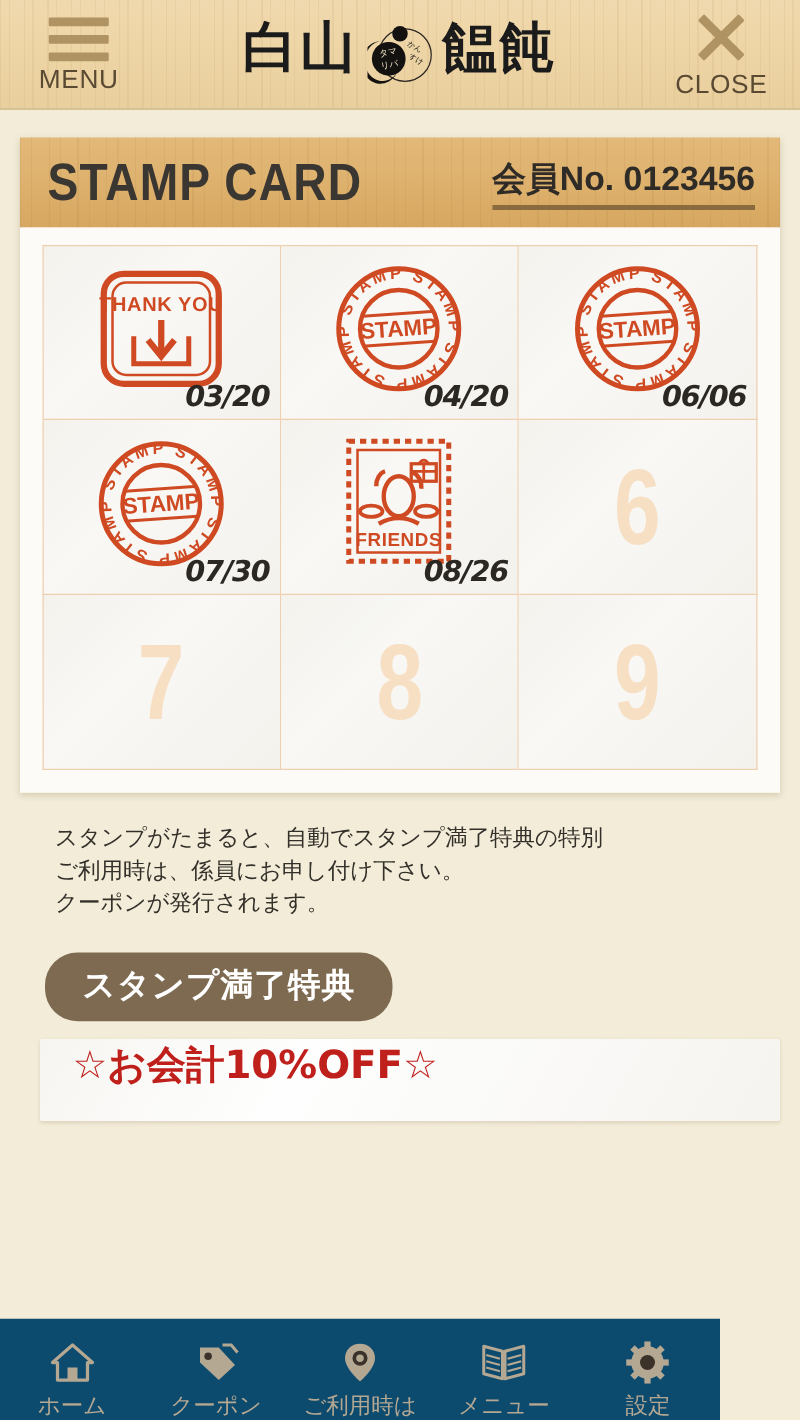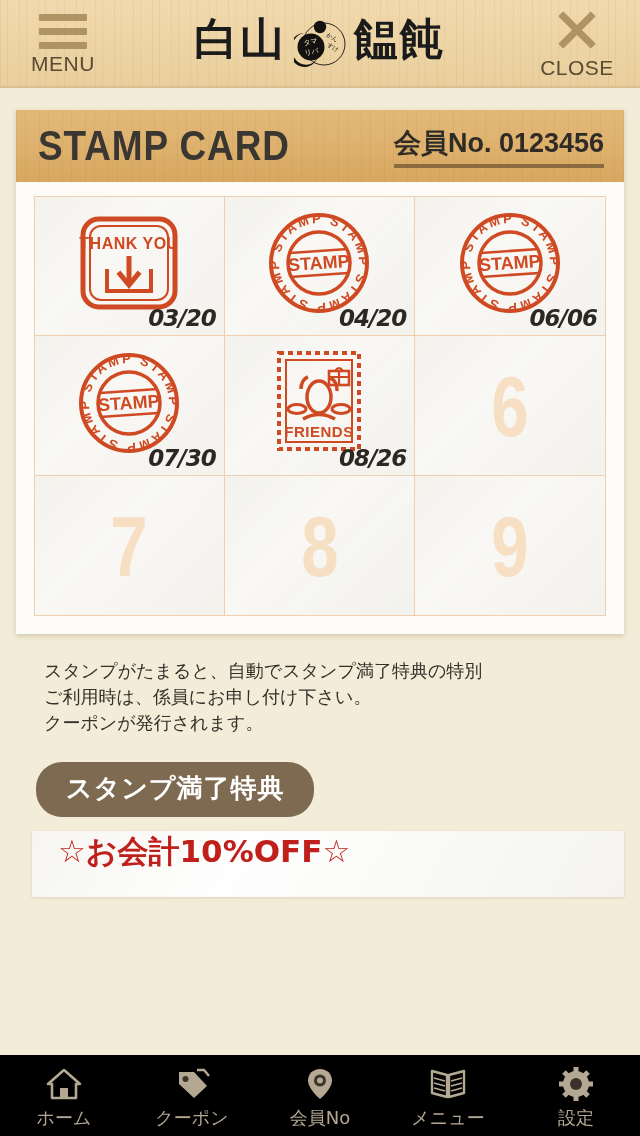--- a/index.html
+++ b/index.html
@@ -239,25 +239,25 @@
     font-weight: 700;
     color: #c0201c;
     letter-spacing: 0px;
     font-family: "DejaVu Sans", "Liberation Sans", sans-serif;
   }
 
   
   .navbar {
     position: absolute;
     left: 0; bottom: 0;
-    width: 640px;
+    width: 576px;
     height: 81px;
-    background: #000000;
-    display: flex;
-    align-items: center;
+    background: #0c4a6e;
+    display: flex;
+    align-items: flex-end;
   }
   .nav-item {
     flex: 1;
     display: flex;
     flex-direction: column;
     align-items: center;
     justify-content: center;
     gap: 3px;
     cursor: pointer;
     padding-top: 4px;
@@ -480,21 +480,21 @@
   </div>
 
   <div class="nav-item">
     <span class="nav-icon">
       <svg width="38" height="34" viewBox="0 0 38 34">
         <path d="M19,2 C12,2 7,7 7,13.5 C7,22 19,32 19,32 C19,32 31,22 31,13.5 C31,7 26,2 19,2 Z" fill="#b5a893"></path>
         <circle cx="19" cy="13.5" r="6" fill="#3b332a"></circle>
         <circle cx="19" cy="13.5" r="3" fill="#b5a893"></circle>
       </svg>
     </span>
-    <span class="nav-label">会員No</span>
+    <span class="nav-label">ご利用時は</span>
   </div>
 
   <div class="nav-item">
     <span class="nav-icon">
       <svg width="40" height="34" viewBox="0 0 40 34">
         <path d="M4,4 L19,8 L19,30 L4,26 Z" fill="none" stroke="#b5a893" stroke-width="2.4" stroke-linejoin="round"></path>
         <path d="M36,4 L21,8 L21,30 L36,26 Z" fill="none" stroke="#b5a893" stroke-width="2.4" stroke-linejoin="round"></path>
         <path d="M6,11 L17,14 M6,16 L17,19 M6,21 L17,24" stroke="#b5a893" stroke-width="1.8"></path>
         <path d="M34,11 L23,14 M34,16 L23,19 M34,21 L23,24" stroke="#b5a893" stroke-width="1.8"></path>
       </svg>

